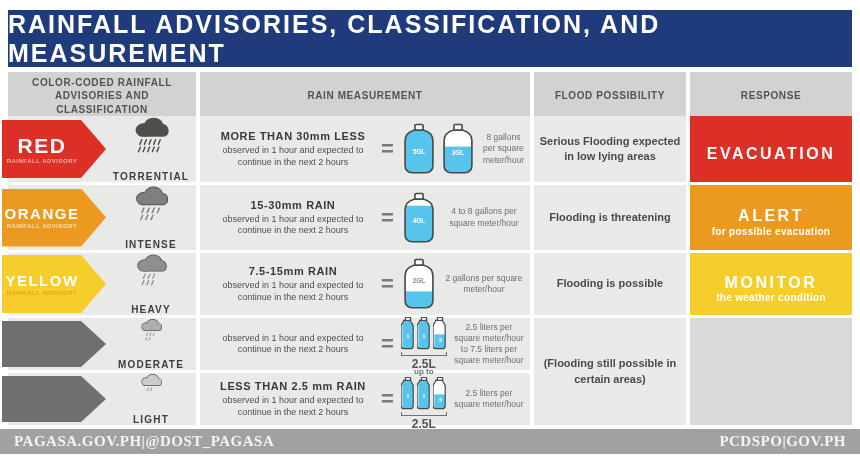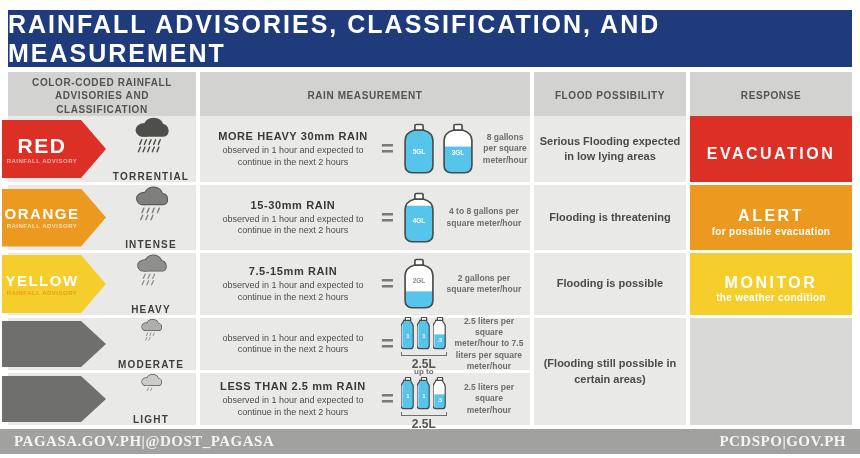--- a/index.html
+++ b/index.html
@@ -59,21 +59,21 @@
   .class-label { font-size:10px; font-weight:bold; letter-spacing:1.2px; color:#3e3e3c; }
   
   .meas { display:flex; align-items:center; padding:0 6px 0 12px; gap:5px; }
   .meas-text { flex:0 0 162px; text-align:center; }
   .meas-title { font-size:11px; font-weight:bold; letter-spacing:0.6px; color:#393937; margin-bottom:3px; }
   .meas-desc { font-size:9px; color:#4d4d4b; line-height:1.25; }
   .equals { font-size:22px; font-weight:bold; color:#7a7a78; flex:0 0 auto; padding:0 2px; }
   .graphic { flex:1; display:flex; align-items:center; justify-content:center; gap:7px; }
   .jugs { display:flex; align-items:flex-end; gap:3px; }
   .jug { width:36px; height:52px; }
-  .caption { font-size:8.5px; font-weight:bold; color:#6e6e6c; line-height:1.3; text-align:center; max-width:92px; }
+  .caption { font-size:8.5px; font-weight:normal; color:#6e6e6c; line-height:1.3; text-align:center; max-width:92px; }
   .bottle-stack { display:flex; flex-direction:column; align-items:center; }
   .bottles { display:flex; align-items:flex-end; gap:2px; }
   .bottle { width:14px; height:33px; }
   .upto { font-size:8px; font-weight:bold; color:#6e6e6c; margin-bottom:1px; }
   .bracket { width:46px; height:4px; border-left:1.5px solid #6e6e6c; border-right:1.5px solid #6e6e6c; border-bottom:1.5px solid #6e6e6c; margin-top:2px; }
   .bracket-label { font-size:12px; font-weight:bold; color:#55534f; margin-top:1px; }
   
   .flood { display:flex; align-items:center; justify-content:center; text-align:center; padding:0 4px;
            font-size:11px; font-weight:bold; color:#4a4a48; line-height:1.4; }
   
@@ -147,21 +147,21 @@
             <line x1="37" y1="47" x2="34" y2="54"></line>
             <line x1="44" y1="47" x2="41" y2="54"></line>
         </g>
       </svg>
       <div class="class-label">TORRENTIAL</div>
     </div>
   </div>
 
   <div class="cell c2 r0 meas">
     <div class="meas-text">
-      <div class="meas-title">MORE HEAVY 30mm RAIN</div>
+      <div class="meas-title">MORE THAN 30mm LESS</div>
       <div class="meas-desc">observed in 1 hour and expected to continue in the next 2 hours</div>
     </div>
     <div class="equals">=</div>
     <div class="graphic">
       <div class="jugs">
         <svg class="jug" viewBox="0 0 44 62">
           <rect x="17" y="1" width="10" height="8" rx="1.5" fill="#ffffff" stroke="#4a4a48" stroke-width="2"></rect>
           <path d="M16 8 h12 c7 2 11 7 11 13 v30 q0 9 -9 9 h-16 q-9 0 -9 -9 v-30 c0 -6 4 -11 11 -13 z" fill="#ffffff" stroke="none"></path>
           <rect class="water" x="5" y="8" width="34" height="52" clip-path="url(#jugclip)"></rect>
           <path d="M16 8 h12 c7 2 11 7 11 13 v30 q0 9 -9 9 h-16 q-9 0 -9 -9 v-30 c0 -6 4 -11 11 -13 z" fill="none" stroke="#4a4a48" stroke-width="2"></path>

